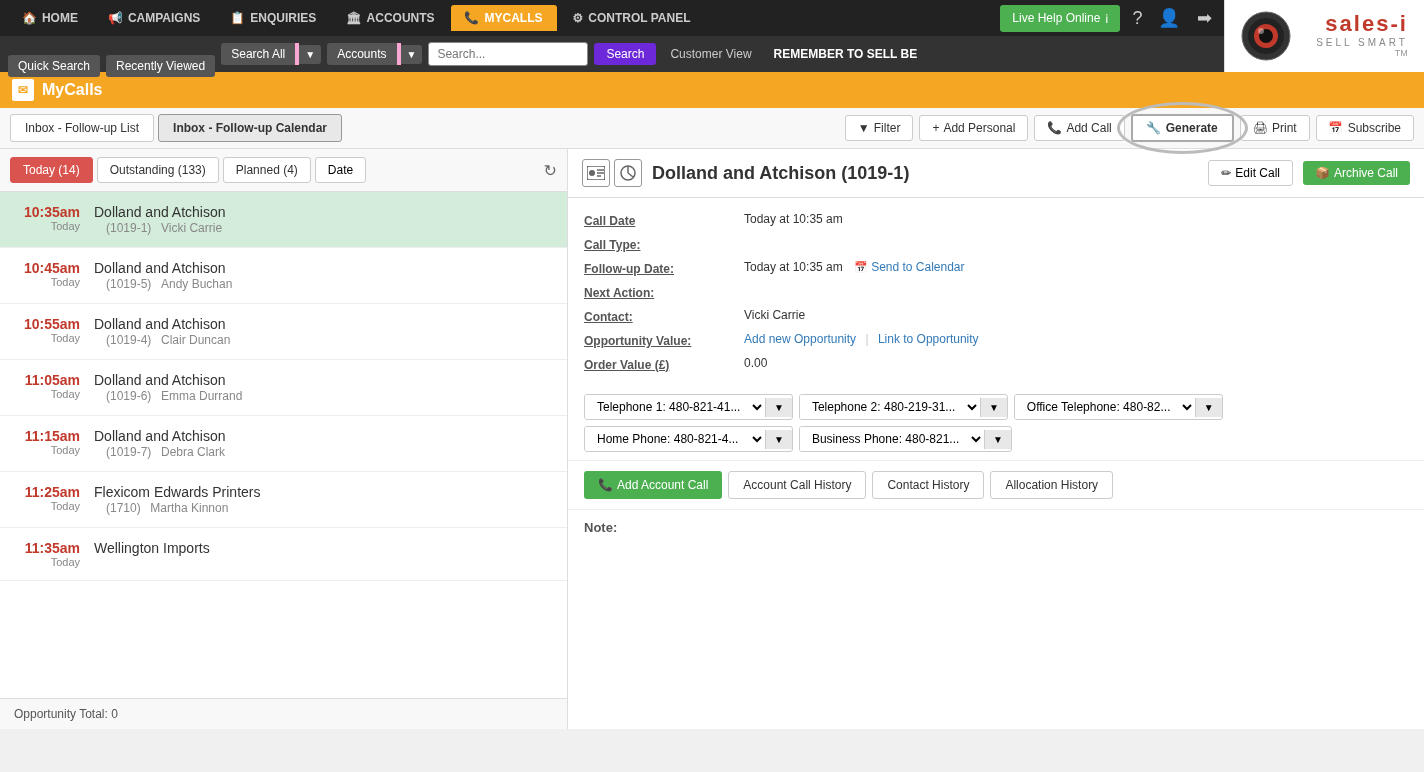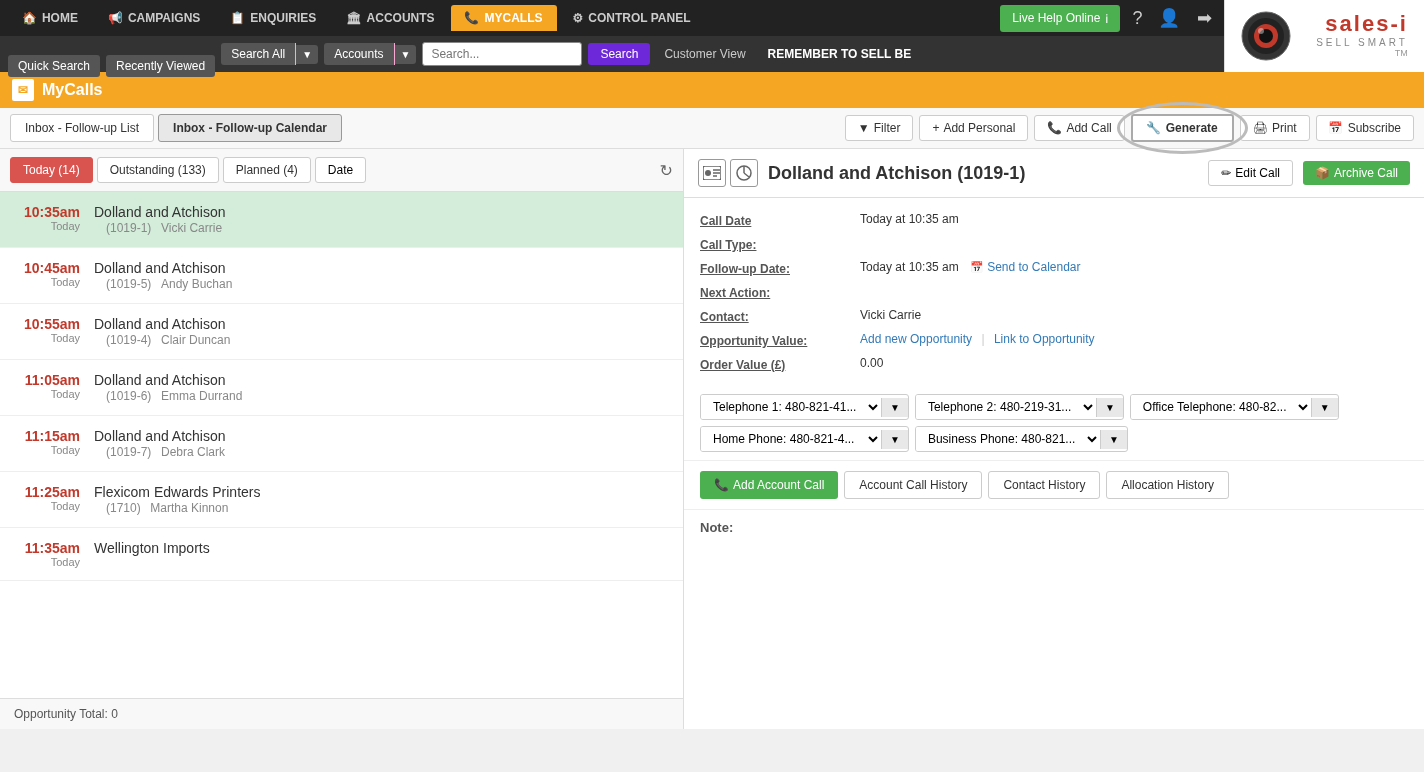--- a/index.html
+++ b/index.html
@@ -77,21 +77,21 @@
       gap: 0;
     }
     .toolbar-dropdown .main-btn {
       background: #555;
       color: #fff;
       border: none;
       padding: 4px 10px;
       border-radius: 3px 0 0 3px;
       font-size: 12px;
       cursor: pointer;
-      border-right: 1px solid #f9a8d4;
+      border-right: 4px solid #f9a8d4;
     }
     .toolbar-dropdown .arrow-btn {
       background: #555;
       color: #fff;
       border: none;
       padding: 4px 6px;
       border-radius: 0 3px 3px 0;
       font-size: 10px;
       cursor: pointer;
     }
@@ -208,21 +208,21 @@
     }
 
     
     .main-content {
       display: flex;
       height: calc(772px - 36px - 36px - 36px - 48px - 36px);
     }
 
     
     .left-panel {
-      width: 684px;
+      width: 568px;
       background: #fff;
       border-right: 1px solid #ddd;
       display: flex;
       flex-direction: column;
     }
     .filter-tabs {
       display: flex;
       align-items: center;
       padding: 8px 10px;
       gap: 4px;

